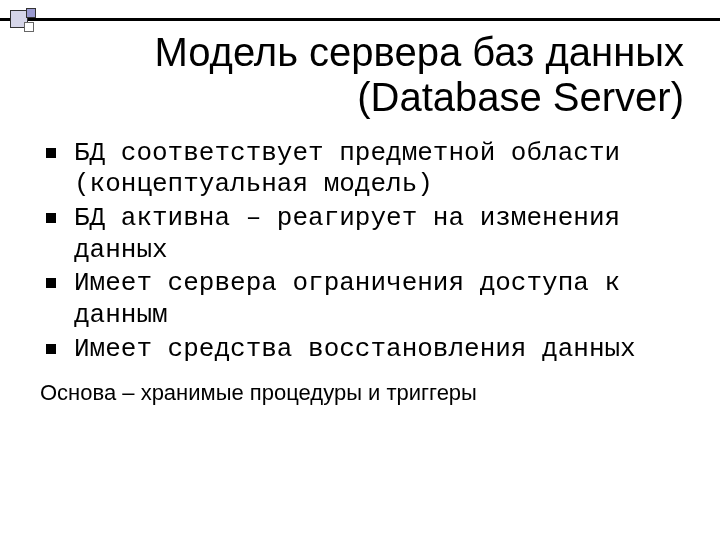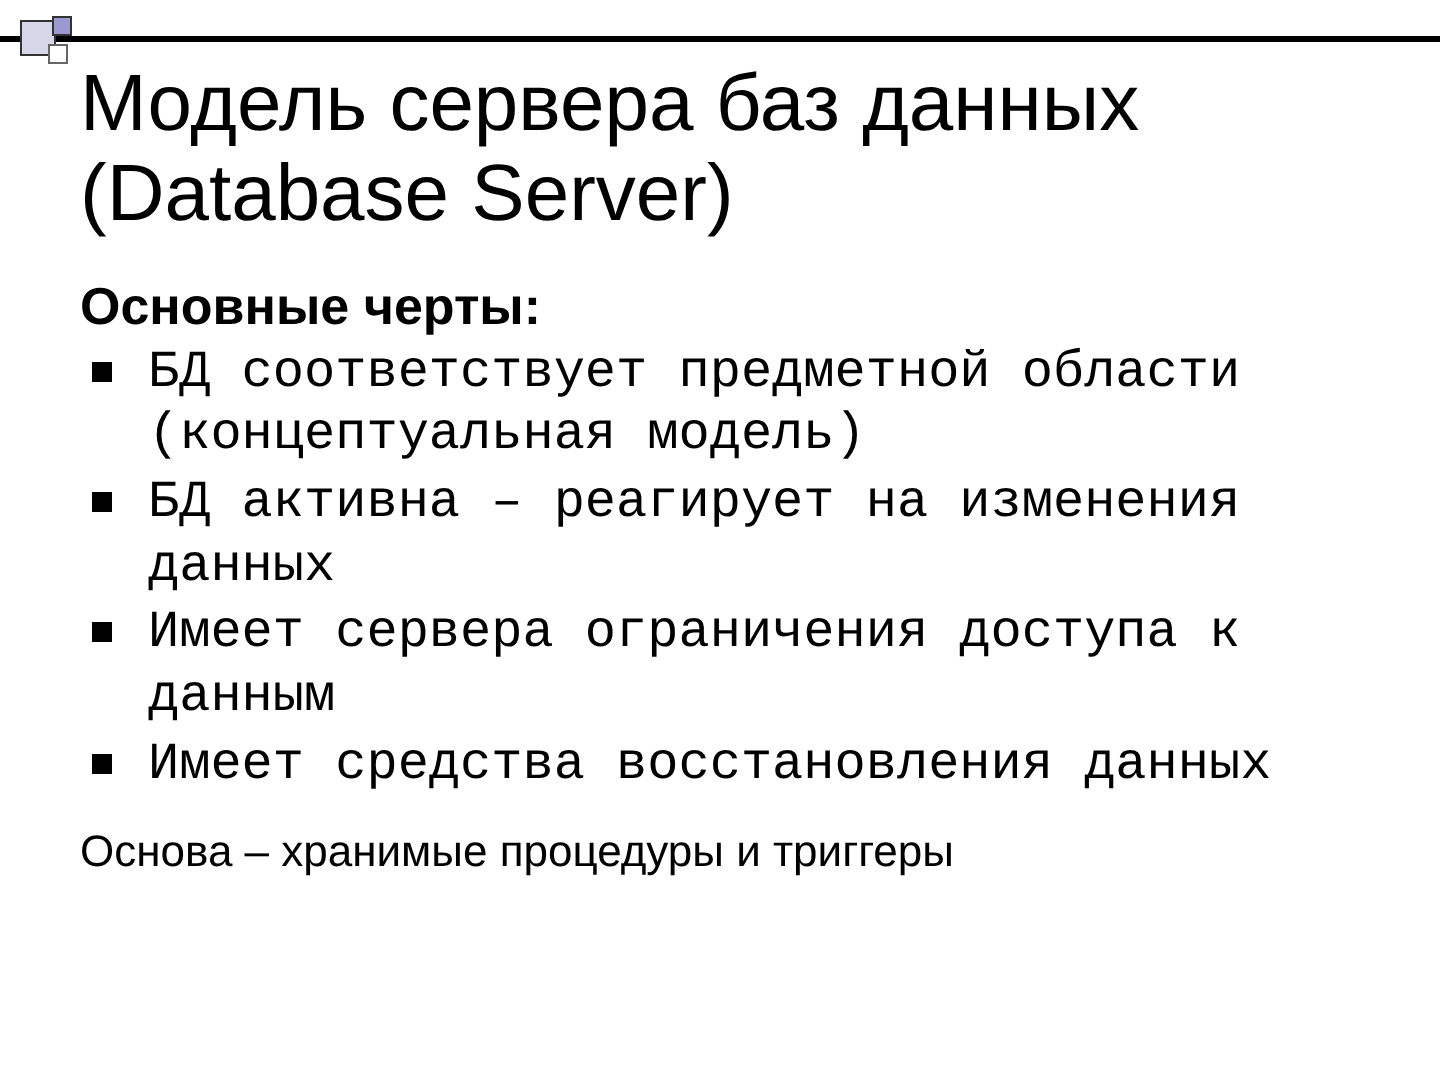--- a/index.html
+++ b/index.html
@@ -66,20 +66,21 @@
     top: 30px;
     left: 40px;
     right: 36px;
   }
   h1.title {
     margin: 0 0 18px 0;
     font-size: 40px;
     line-height: 1.12;
     font-weight: 400;
     letter-spacing: 0px;
+    text-align: right;
   }
   .subhead {
     font-size: 26px;
     font-weight: 700;
     margin: 4px 0 2px 0;
   }
   ul.bullets {
     list-style: none;
     margin: 0 0 14px 0;
     padding: 0;
@@ -114,21 +115,20 @@
   <div class="deco">
     <div class="deco-line"></div>
     <div class="deco-box deco-big"></div>
     <div class="deco-box deco-small-fill"></div>
     <div class="deco-box deco-small-outline"></div>
   </div>
 
   <div class="content">
     <h1 class="title">Модель сервера баз данных (Database Server)</h1>
 
-    <div class="subhead">Основные черты:</div>
 
     <ul class="bullets">
       <li>
         <span class="sq"></span>
         <span>БД соответствует предметной области (концептуальная модель)</span>
       </li>
       <li>
         <span class="sq"></span>
         <span>БД активна – реагирует на изменения данных</span>
       </li>

